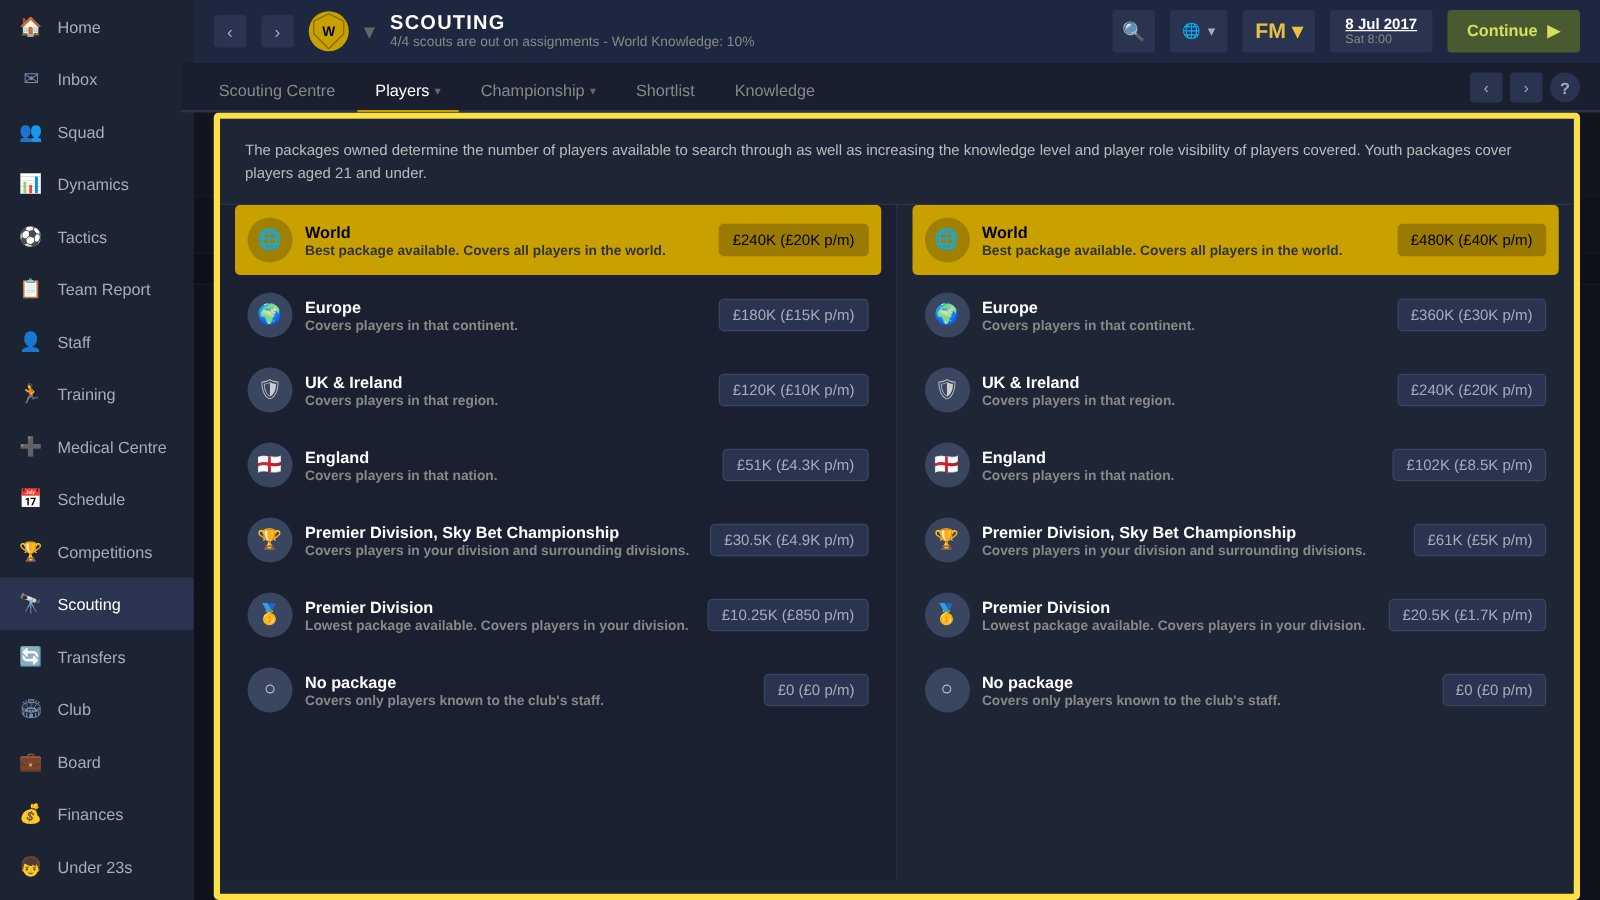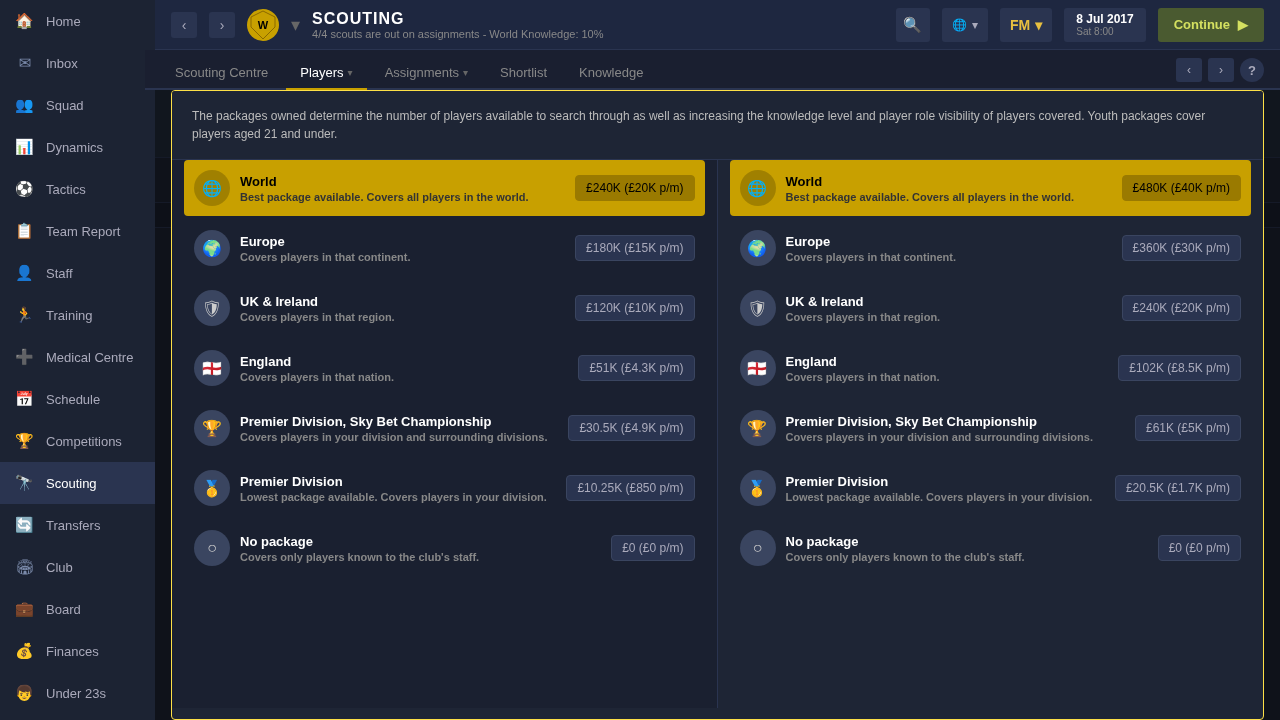--- a/index.html
+++ b/index.html
@@ -26,23 +26,23 @@
     }
     .topbar-nav-btn { background: #2a3450; border: none; color: #aab; cursor: pointer; width: 26px; height: 26px; border-radius: 3px; font-size: 14px; display: flex; align-items: center; justify-content: center; }
     .topbar-team-icon { width: 32px; height: 32px; background: #c8a000; border-radius: 50%; display: flex; align-items: center; justify-content: center; color: #000; font-size: 10px; font-weight: bold; position: relative; }
     .topbar-team-dropdown { font-size: 18px; color: #666; cursor: pointer; }
     .topbar-title-block { flex: 0 0 auto; }
     .topbar-title { font-size: 16px; font-weight: bold; color: #fff; letter-spacing: 1px; text-transform: uppercase; }
     .topbar-subtitle { font-size: 11px; color: #888; }
     .topbar-spacer { flex: 1; }
     .topbar-icon-btn { background: #2a3450; border: none; color: #aab; cursor: pointer; width: 34px; height: 34px; border-radius: 3px; font-size: 15px; display: flex; align-items: center; justify-content: center; }
     .topbar-globe-btn { background: #2a3450; border: none; color: #aab; cursor: pointer; height: 34px; padding: 0 10px; border-radius: 3px; font-size: 12px; display: flex; align-items: center; gap: 5px; }
-    .topbar-fm-btn { background: #2a3450; border: none; color: #e8c040; cursor: pointer; height: 34px; padding: 0 10px; border-radius: 3px; font-size: 14px; font-weight: bold; display: flex; align-items: center; gap: 5px; }
+    .topbar-fm-btn { background: #2a3450; border: none; color: #e8c040; cursor: pointer; height: 34px; padding: 0 10px; border-radius: 3px; font-size: 17px; font-weight: bold; display: flex; align-items: center; gap: 5px; }
     .topbar-date-block { background: #2a3450; height: 34px; padding: 0 12px; border-radius: 3px; display: flex; flex-direction: column; justify-content: center; }
-    .topbar-date-main { font-size: 12px; color: #fff; font-weight: bold; }
+    .topbar-date-main { font-size: 12px; color: #fff; font-weight: bold; text-decoration: underline; }
     .topbar-date-sub { font-size: 10px; color: #888; }
     .topbar-continue-btn { background: #4a5a30; border: none; color: #d4e060; cursor: pointer; height: 34px; padding: 0 16px; border-radius: 3px; font-size: 13px; font-weight: bold; display: flex; align-items: center; gap: 8px; }
 
     
     .navtabs {
       position: absolute; left: 145px; top: 50px; right: 0; height: 40px;
       background: #1a1f30; display: flex; align-items: flex-end; padding: 0 16px; gap: 4px;
       border-bottom: 2px solid #2a3450;
     }
     .navtab { padding: 8px 14px; cursor: pointer; color: #888; font-size: 13px; border-bottom: 2px solid transparent; margin-bottom: -2px; display: flex; align-items: center; gap: 4px; }
@@ -96,21 +96,21 @@
     .table-cell { width: 60px; text-align: center; }
     .table-cell-age { width: 50px; text-align: center; }
 
     
     .overlay-backdrop {
       position: absolute; left: 0; top: 0; right: 0; bottom: 0;
       background: rgba(0,0,0,0.5); z-index: 100;
     }
     .overlay-panel {
       position: absolute; left: 16px; top: 0; right: 16px; bottom: 0;
-      background: #1e2535; border: 1px solid #fde047; border-radius: 4px;
+      background: #1e2535; border: 5px solid #fde047; border-radius: 4px;
       z-index: 101; overflow-y: auto;
     }
     .overlay-info {
       background: #1e2535; padding: 16px 20px; border-bottom: 1px solid #2a3450;
       font-size: 12px; color: #bbb; line-height: 1.5;
     }
     .pkg-col-header { font-size: 11px; color: #888; text-transform: uppercase; letter-spacing: 1px; padding: 10px 0 8px; font-weight: bold; }
     .pkg-row { display: flex; align-items: center; gap: 10px; padding: 10px; border-radius: 4px; margin-bottom: 4px; cursor: pointer; }
     .pkg-row.selected { background: #c8a000; color: #000; }
     .pkg-row.selected .pkg-row-name { color: #000; font-weight: bold; }
@@ -238,21 +238,21 @@
 
 <div class="navtabs">
   <div class="navtab">
     <span>Scouting Centre</span>
   </div>
   <div class="navtab active">
     <span>Players</span>
     <span class="navtab-arrow">▾</span>
   </div>
   <div class="navtab">
-    <span>Assignments</span>
+    <span>Championship</span>
     <span class="navtab-arrow">▾</span>
   </div>
   <div class="navtab">
     <span>Shortlist</span>
   </div>
   <div class="navtab">
     <span>Knowledge</span>
   </div>
   <div class="navtabs-right">
     <button class="navtabs-right-btn">‹</button>

